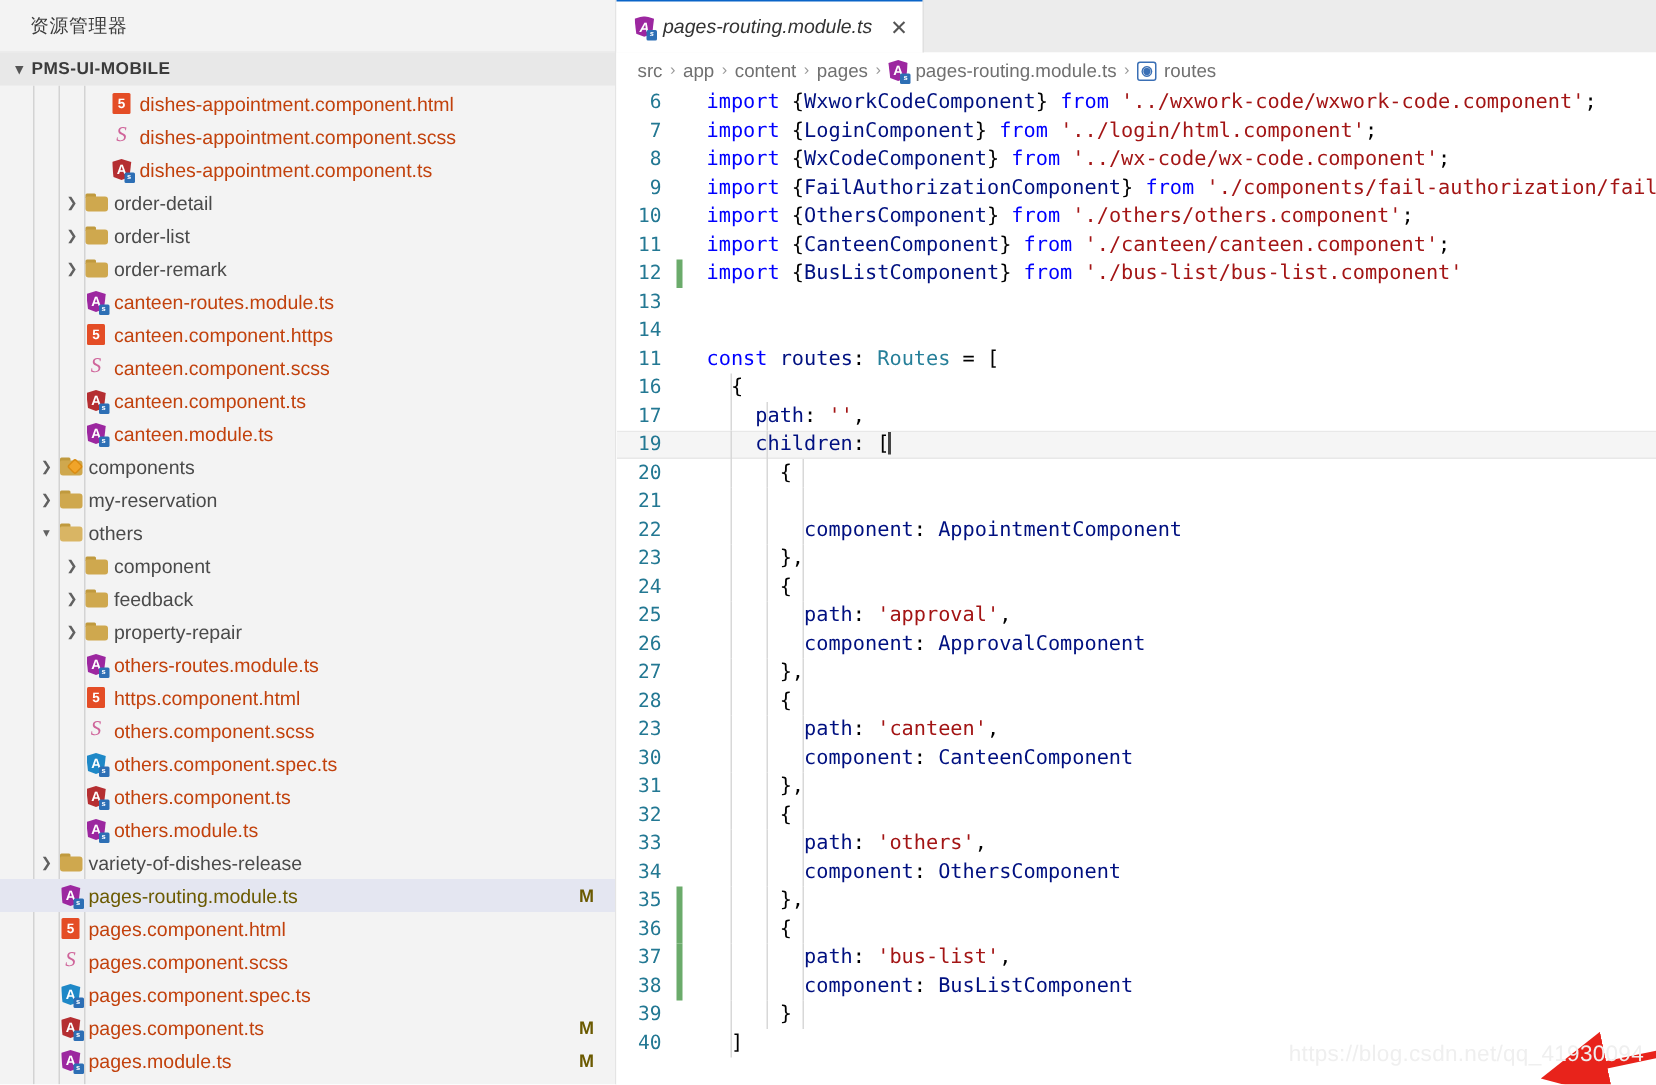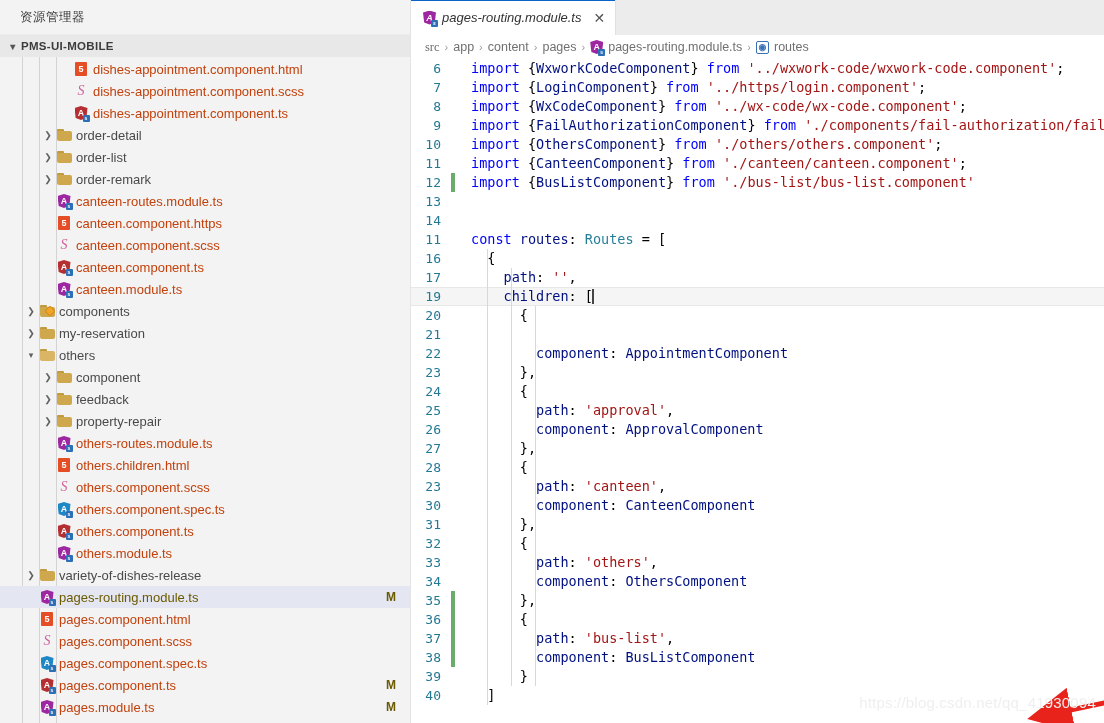--- a/index.html
+++ b/index.html
@@ -378,21 +378,21 @@
             </span>
           </span>
           <span class="nm">others-routes.module.ts</span>
         </div>
         <div class="row file">
           <span style="display:inline-block;width:42px;flex:0 0 42px"></span>
           <span class="twisty"></span>
           <span class="ico">
             <span class="ic-html">5</span>
           </span>
-          <span class="nm">others.children.html</span>
+          <span class="nm">https.component.html</span>
         </div>
         <div class="row file">
           <span style="display:inline-block;width:42px;flex:0 0 42px"></span>
           <span class="twisty"></span>
           <span class="ico">
             <span class="ic-scss">S</span>
           </span>
           <span class="nm">others.component.scss</span>
         </div>
         <div class="row file">
@@ -520,21 +520,21 @@
           <span class="sh"></span>
             <span class="ltr">A</span>
             <span class="sub">s</span>
         </span>
         <span>pages-routing.module.ts</span>
         <span class="closex">✕</span>
       </div>
     </div>
 
     <div class="breadcrumb" id="breadcrumb">
-        <span style="display: inline-flex; align-items: center; gap: 5px; font-family: Liberation Serif, serif;">
+        <span style="display: inline-flex; align-items: center; gap: 5px;">
           <span>src</span>
         </span>
         <span class="sep">›</span>
         <span style="display: inline-flex; align-items: center; gap: 5px;">
           <span>app</span>
         </span>
         <span class="sep">›</span>
         <span style="display: inline-flex; align-items: center; gap: 5px;">
           <span>content</span>
         </span>
@@ -561,21 +561,21 @@
     <div class="code-area">
       <div class="code-scroll" id="code">
           <div class="cline">
             <span class="ln">6</span>
             <span class="chgbar"></span>
             <span class="ctext"><span class="kw">import</span><span class="pn"> {</span><span class="id">WxworkCodeComponent</span><span class="pn">} </span><span class="kw">from</span><span class="pn"> </span><span class="str">'../wxwork-code/wxwork-code.component'</span><span class="pn">;</span></span>
           </div>
           <div class="cline">
             <span class="ln">7</span>
             <span class="chgbar"></span>
-            <span class="ctext"><span class="kw">import</span><span class="pn"> {</span><span class="id">LoginComponent</span><span class="pn">} </span><span class="kw">from</span><span class="pn"> </span><span class="str">'../https/login.component'</span><span class="pn">;</span></span>
+            <span class="ctext"><span class="kw">import</span><span class="pn"> {</span><span class="id">LoginComponent</span><span class="pn">} </span><span class="kw">from</span><span class="pn"> </span><span class="str">'../login/html.component'</span><span class="pn">;</span></span>
           </div>
           <div class="cline">
             <span class="ln">8</span>
             <span class="chgbar"></span>
             <span class="ctext"><span class="kw">import</span><span class="pn"> {</span><span class="id">WxCodeComponent</span><span class="pn">} </span><span class="kw">from</span><span class="pn"> </span><span class="str">'../wx-code/wx-code.component'</span><span class="pn">;</span></span>
           </div>
           <div class="cline">
             <span class="ln">9</span>
             <span class="chgbar"></span>
             <span class="ctext"><span class="kw">import</span><span class="pn"> {</span><span class="id">FailAuthorizationComponent</span><span class="pn">} </span><span class="kw">from</span><span class="pn"> </span><span class="str">'./components/fail-authorization/fail-au</span></span>

